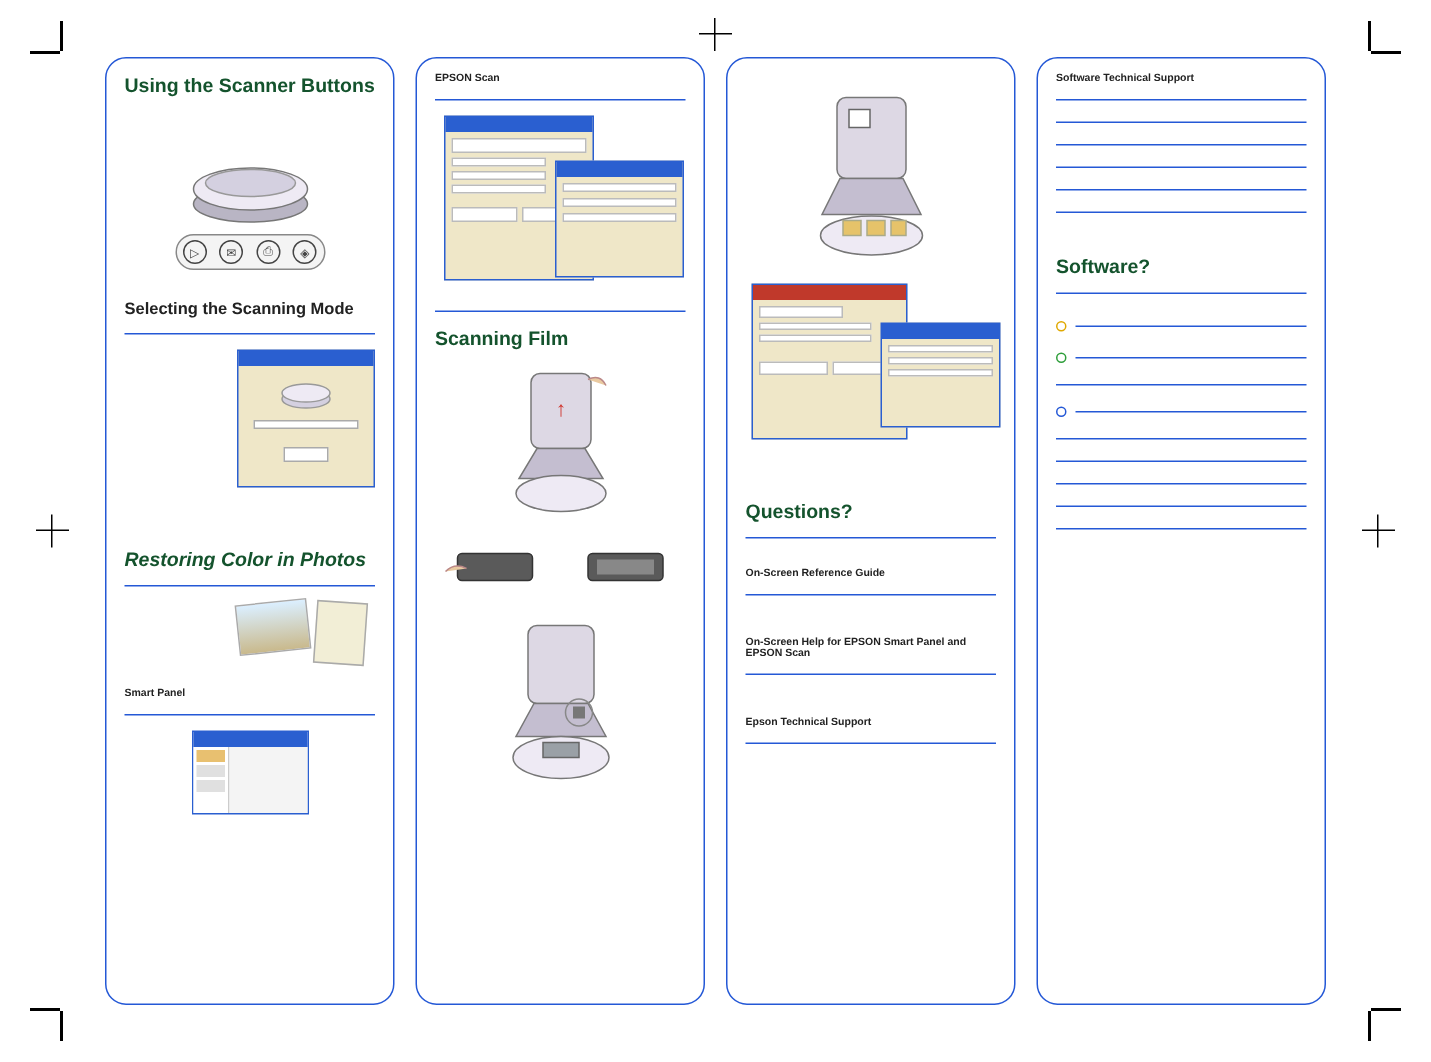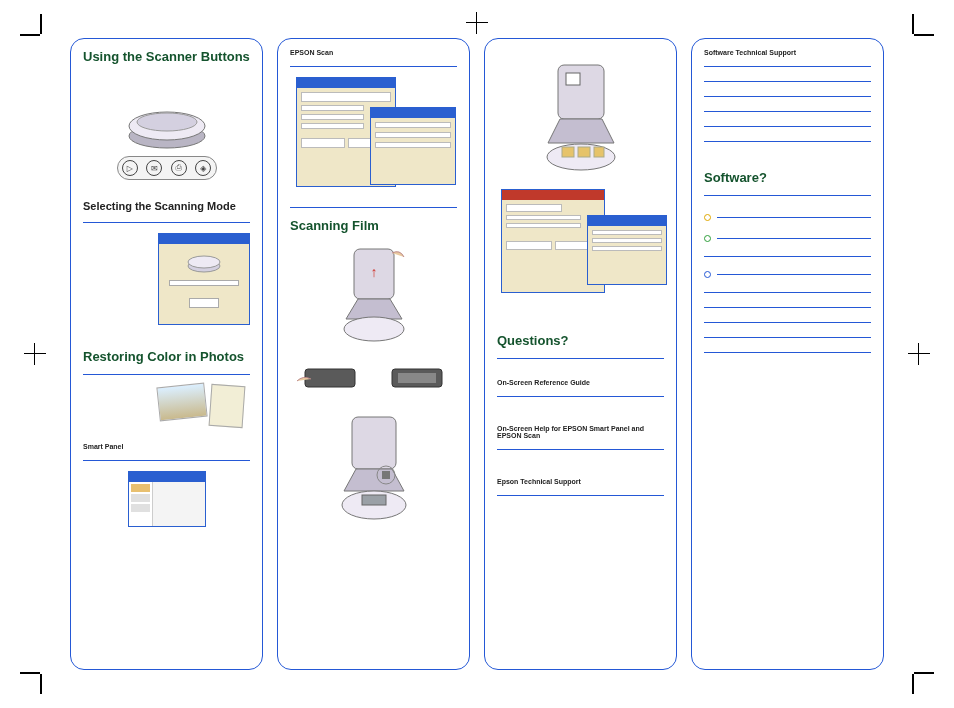--- a/index.html
+++ b/index.html
@@ -126,21 +126,21 @@
                 <ellipse cx="20" cy="16" rx="16" ry="6" fill="#d4d0e0" stroke="#999"></ellipse>
                 <ellipse cx="20" cy="12" rx="16" ry="6" fill="#eeeaf4" stroke="#999"></ellipse>
               </svg>
           </div>
           <div style="width:70px;height:6px;background:#fff;border:1px solid #aaa;"></div>
           <div style="width:30px;height:10px;background:#fff;border:1px solid #aaa;margin-top:8px;"></div>
         </div>
       </div>
     </div>
 
-    <div class="h1" style="margin-top:14px;">Restoring Color in Photos</div>
+    <div class="h1" style="margin-top:30px;font-style:italic;">Restoring Color in Photos</div>
     <div class="rule"></div>
     <div style="display:flex; justify-content:flex-end; gap:4px; padding-right:6px;">
       <div class="photo"></div>
       <div class="photo2"></div>
     </div>
 
     <div class="tiny" style="margin-top:6px;">Smart Panel</div>
     <div class="rule"></div>
     <div style="display:flex; justify-content:center;">
       <div class="screenshot" style="width:78px; height:56px; background:#fff;">

